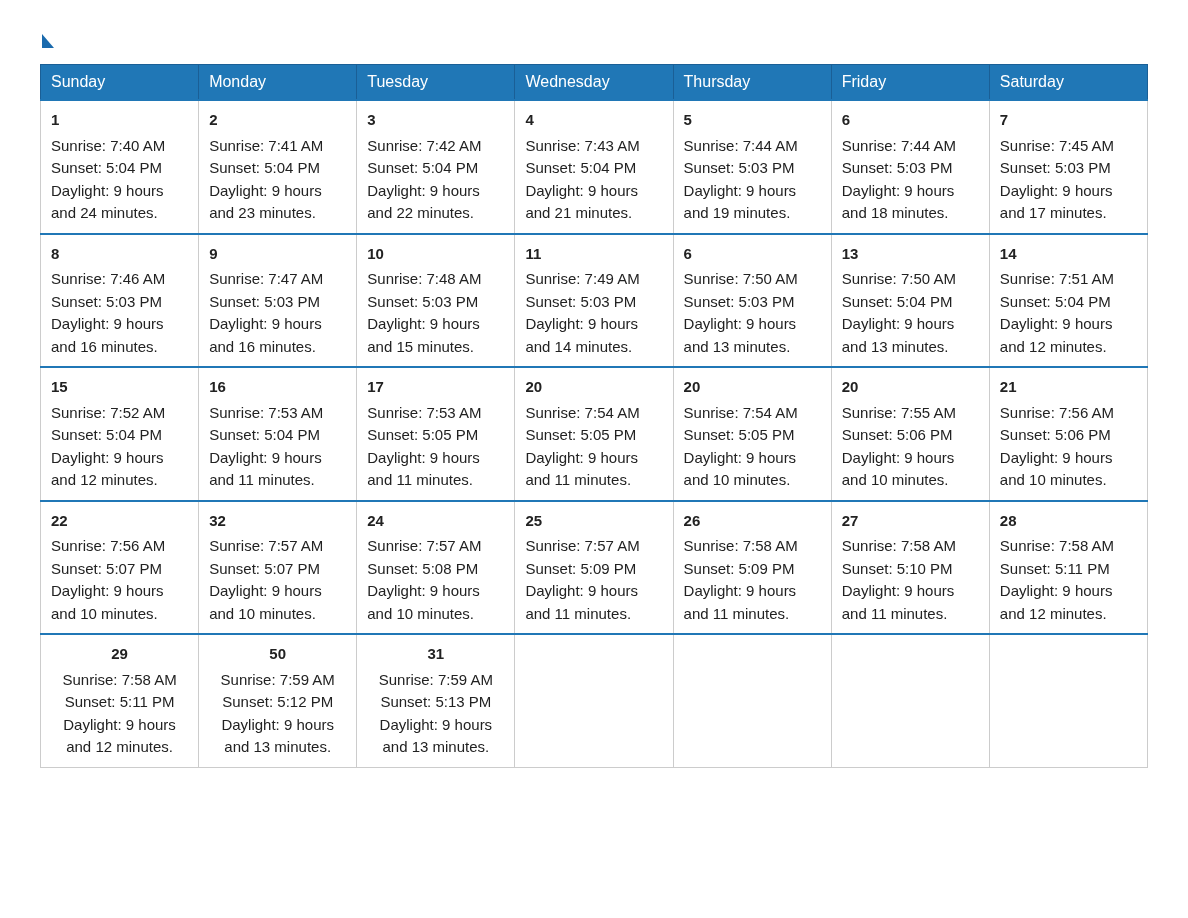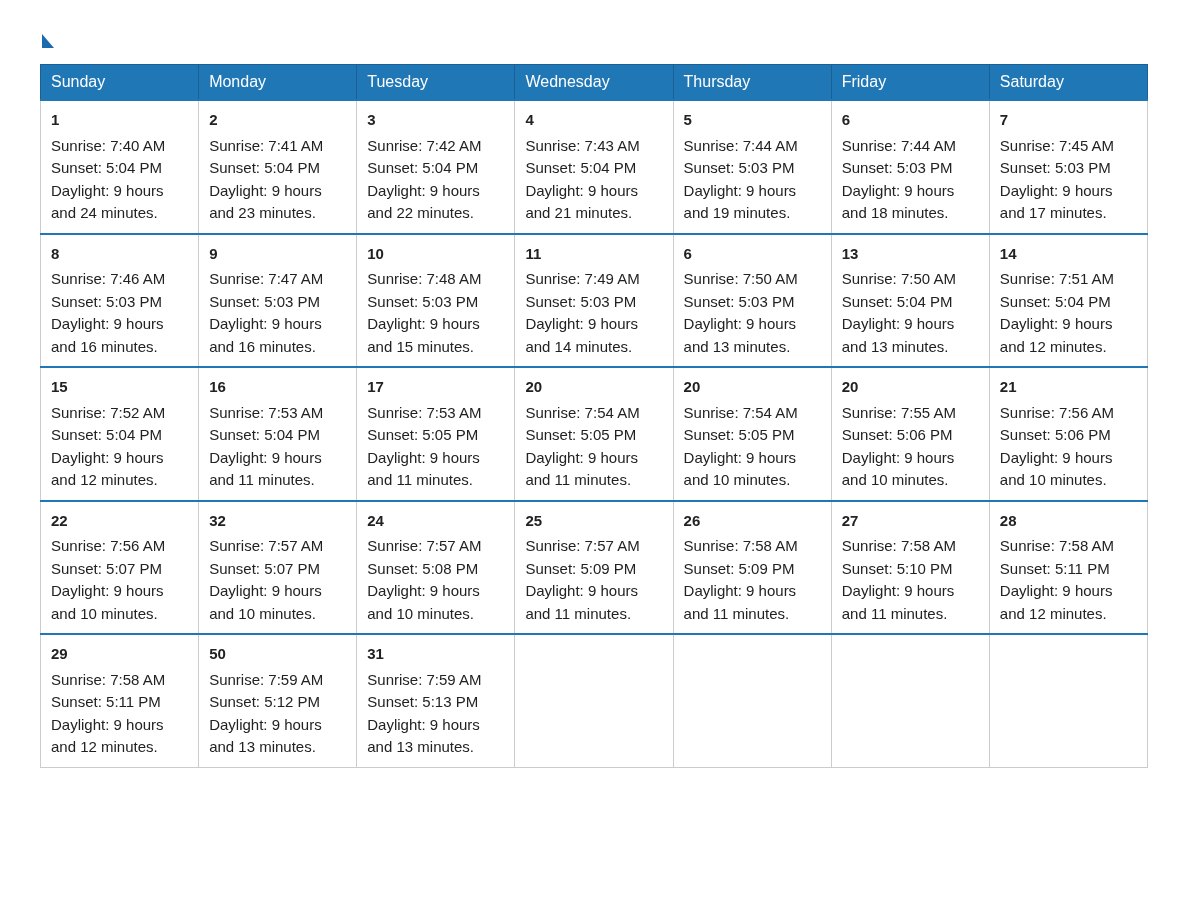--- a/index.html
+++ b/index.html
@@ -91,20 +91,21 @@
       font-weight: bold;
       display: block;
       margin-bottom: 3px;
     }
     tbody tr td .day-info {
       font-size: 15px;
       color: #222;
     }
     tbody tr:last-child td {
       height: 110px;
+      text-align: center;
     }
     td.empty {
       background: #fff;
     }
   </style>
 </head>
 <body>
 
 <div class="header">
   <div class="logo">

